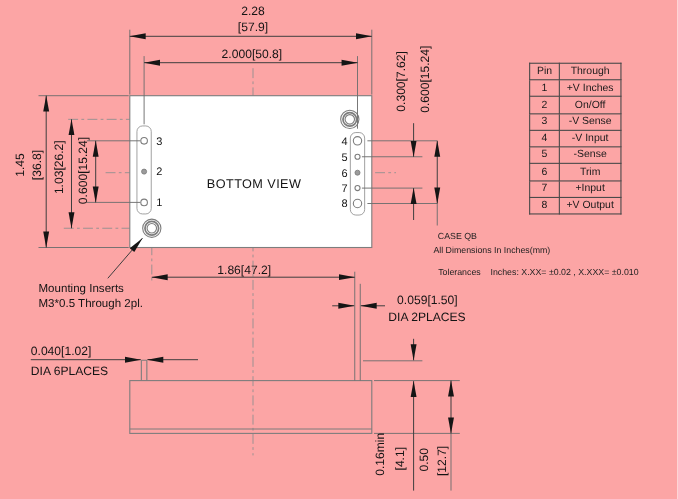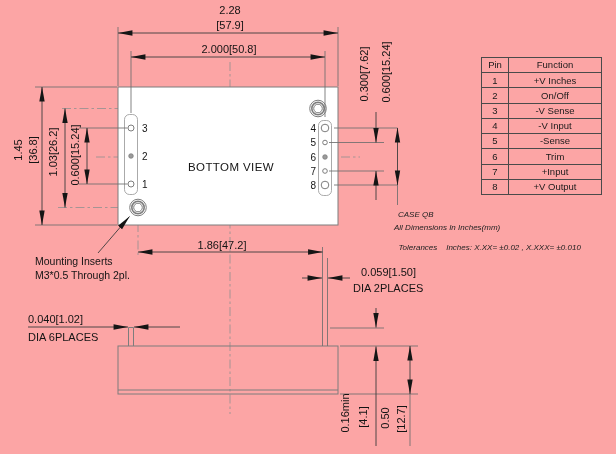--- a/index.html
+++ b/index.html
@@ -15,28 +15,28 @@
   .dim{stroke:#3d3d3d;stroke-width:0.9;fill:none;marker-start:url(#arr);marker-end:url(#arr);}
   .dimE{stroke:#3d3d3d;stroke-width:0.9;fill:none;marker-end:url(#arr);}
   .t11{font-size:11px;}
   .t10{font-size:10px;}
   .t105{font-size:10.5px;}
   .tbv{font-size:11.5px;letter-spacing:0.4px;}
   .tm{text-anchor:middle;}
   .te{text-anchor:end;}
 
   
-  #pin-table{position:absolute;left:481px;top:57px;width:121px;height:138px;
+  #pin-table{position:absolute;left:481px;top:57px;width:84px;height:138px;
              border-collapse:collapse;table-layout:fixed;}
   #pin-table td{border:1px solid #4a4a4a;font-size:9.5px;color:#1a1a1a;
                 text-align:center;vertical-align:middle;padding:0;height:13px;line-height:1;}
   #pin-table td.c1{width:26px;}
 
   
-  .note{position:absolute;font-size:8px;color:#222;white-space:pre;font-style:italic;}
+  .note{position:absolute;font-size:8px;color:#222;white-space:pre;}
 </style>
 </head>
 <body>
 
 <div id="stage">
 
 <svg width="616" height="454" viewBox="0 0 616 454">
   <defs>
     <marker id="arr" viewBox="0 0 14 6" refX="13.7" refY="3" markerWidth="15" markerHeight="7" orient="auto-start-reverse" markerUnits="userSpaceOnUse">
       <path d="M14,3 L0.2,0.5 L0.2,5.5 Z" fill="#151515"></path>
@@ -168,21 +168,21 @@
 
     <text class="t105" x="35" y="265">Mounting Inserts</text>
     <text class="t105" x="35" y="279">M3*0.5 Through 2pl.</text>
   </g>
 </svg>
 
 <table id="pin-table">
   <tbody>
     <tr>
       <td class="c1">Pin</td>
-      <td>Function</td>
+      <td>Through</td>
     </tr>
     <tr>
       <td class="c1">1</td>
       <td>+V Inches</td>
     </tr>
     <tr>
       <td class="c1">2</td>
       <td>On/Off</td>
     </tr>
     <tr>

